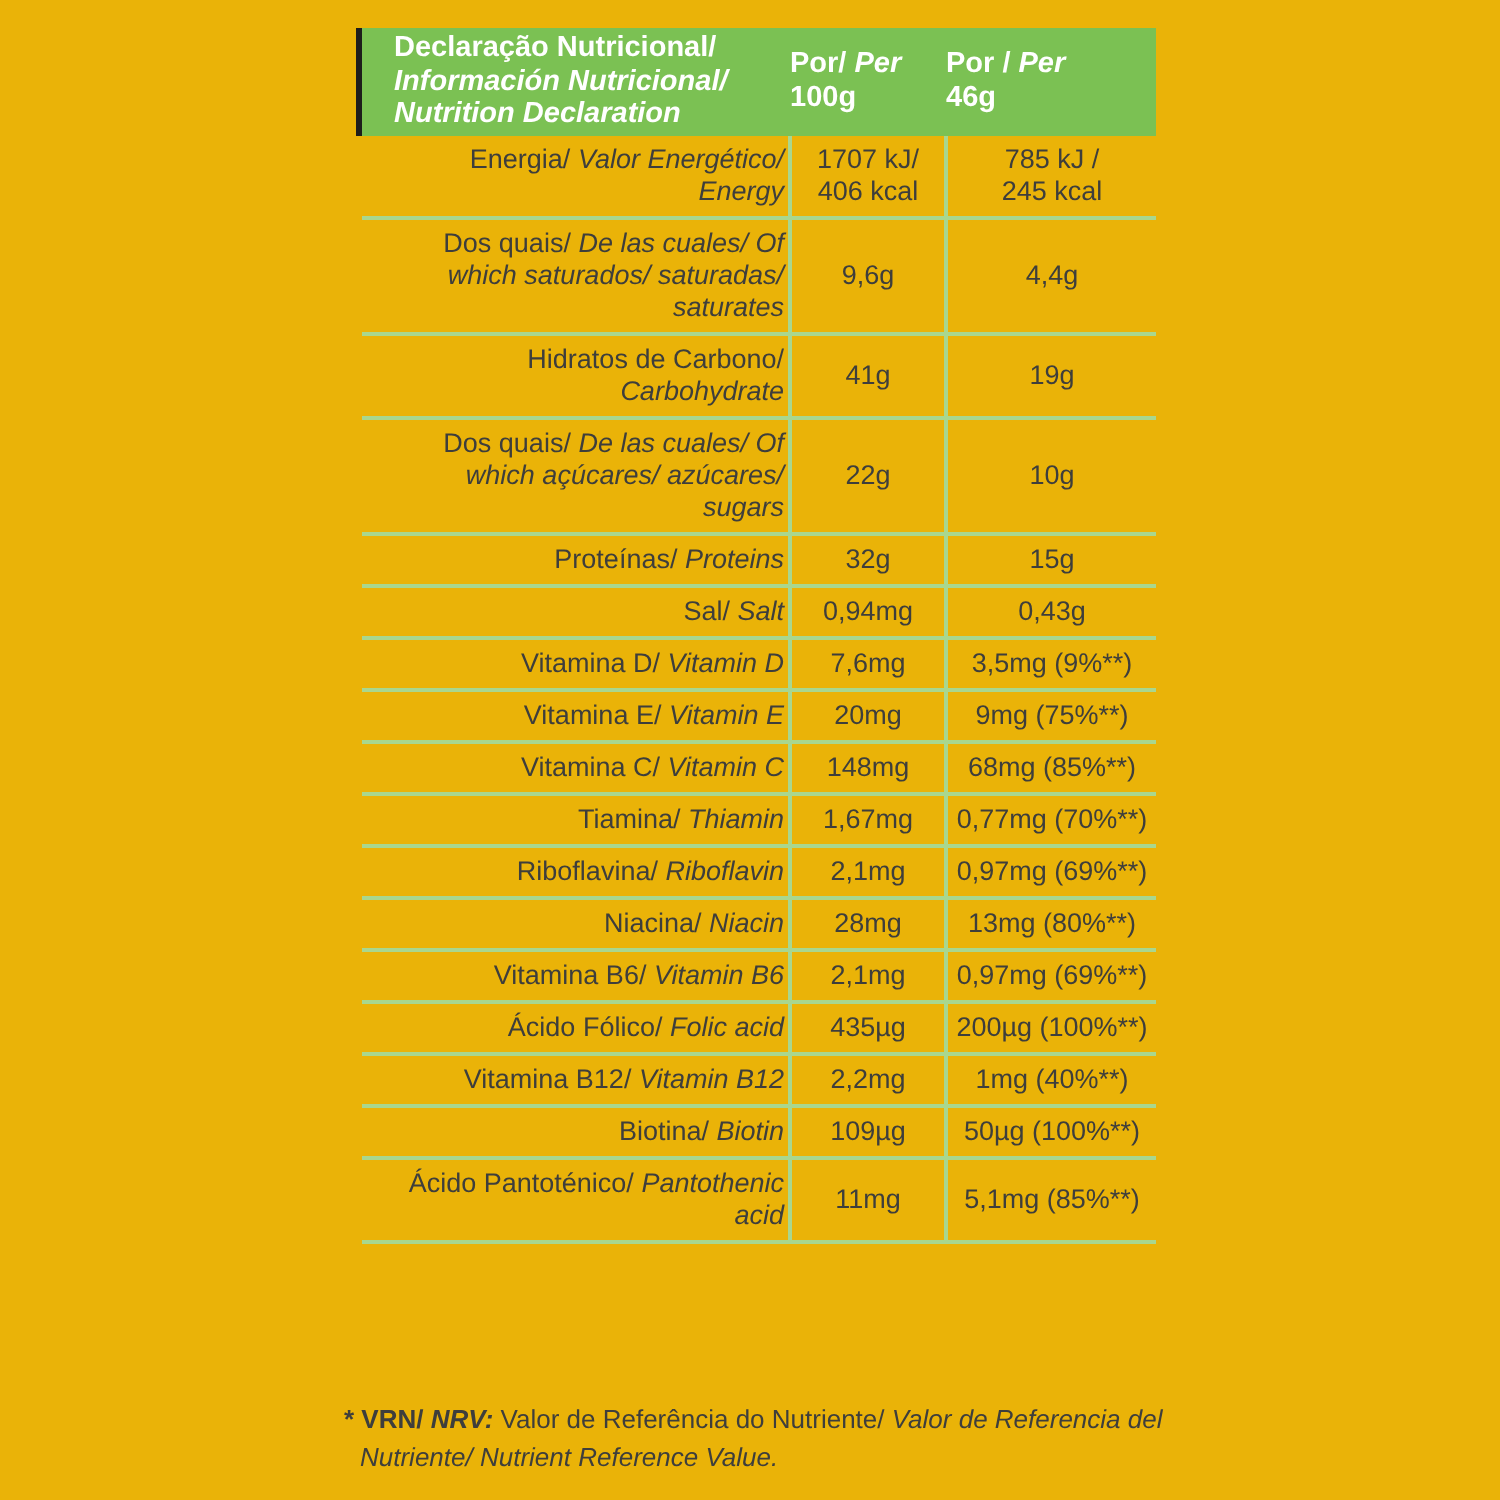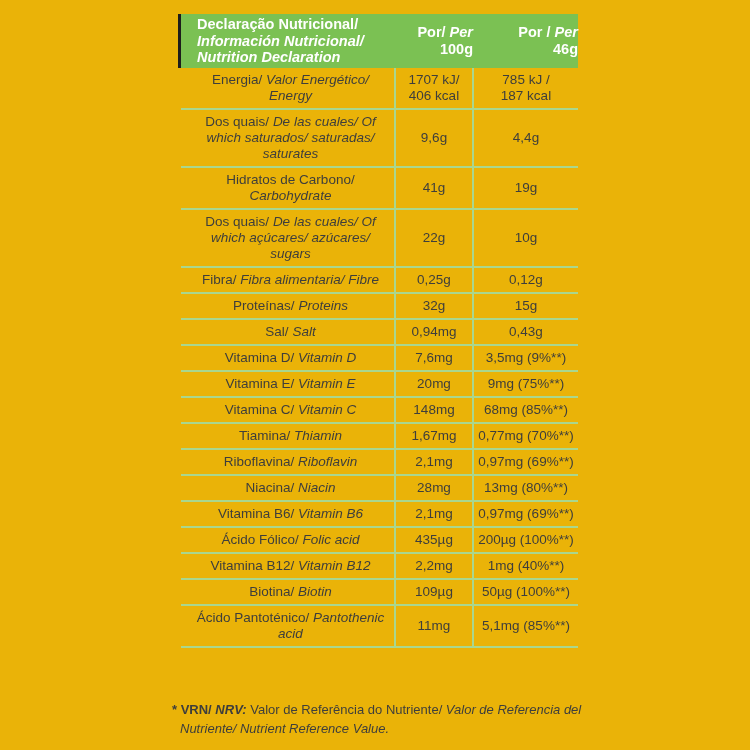--- a/index.html
+++ b/index.html
@@ -28,30 +28,30 @@
     font-size:14.5px;
     line-height:16.5px;
     padding:2px 0;
     vertical-align:middle;
   }
   thead th.h-label{
     text-align:left;
     padding-left:16px;
     box-shadow:-3px 0 0 var(--edge);
   }
-  thead th.h-col{text-align:right;}
+  thead th.h-col{text-align:left;}
   .it{font-style:italic;}
   tbody td{
     border-bottom:2px solid var(--grid);
     font-size:13.5px;
     line-height:16px;
     vertical-align:middle;
   }
   td.lbl{
-    text-align:center;
+    text-align:right;
     padding:4px 2px 4px 8px;
   }
   td.val{
     border-left:2px solid var(--grid);
     text-align:center;
     white-space:pre-line;
     padding:4px 1px;
   }
   .footnote{
     position:absolute;
@@ -90,41 +90,36 @@
           <div>46g</div>
         </th>
       </tr>
     </thead>
     <tbody id="rows">
         <tr>
           <td class="lbl"><span>Energia/ </span><span class="it">Valor Energético/ Energy</span></td>
           <td class="val">1707 kJ/
 406 kcal</td>
           <td class="val">785 kJ /
-187 kcal</td>
+245 kcal</td>
         </tr>
         <tr>
           <td class="lbl"><span>Dos quais/ </span><span class="it">De las cuales/ Of which saturados/ saturadas/ saturates</span></td>
           <td class="val">9,6g</td>
           <td class="val">4,4g</td>
         </tr>
         <tr>
           <td class="lbl"><span>Hidratos de Carbono/ </span><span class="it">Carbohydrate</span></td>
           <td class="val">41g</td>
           <td class="val">19g</td>
         </tr>
         <tr>
           <td class="lbl"><span>Dos quais/ </span><span class="it">De las cuales/ Of which açúcares/ azúcares/ sugars</span></td>
           <td class="val">22g</td>
           <td class="val">10g</td>
-        </tr>
-        <tr>
-          <td class="lbl"><span>Fibra/ </span><span class="it">Fibra alimentaria/ Fibre</span></td>
-          <td class="val">0,25g</td>
-          <td class="val">0,12g</td>
         </tr>
         <tr>
           <td class="lbl"><span>Proteínas/ </span><span class="it">Proteins</span></td>
           <td class="val">32g</td>
           <td class="val">15g</td>
         </tr>
         <tr>
           <td class="lbl"><span>Sal/ </span><span class="it">Salt</span></td>
           <td class="val">0,94mg</td>
           <td class="val">0,43g</td>

